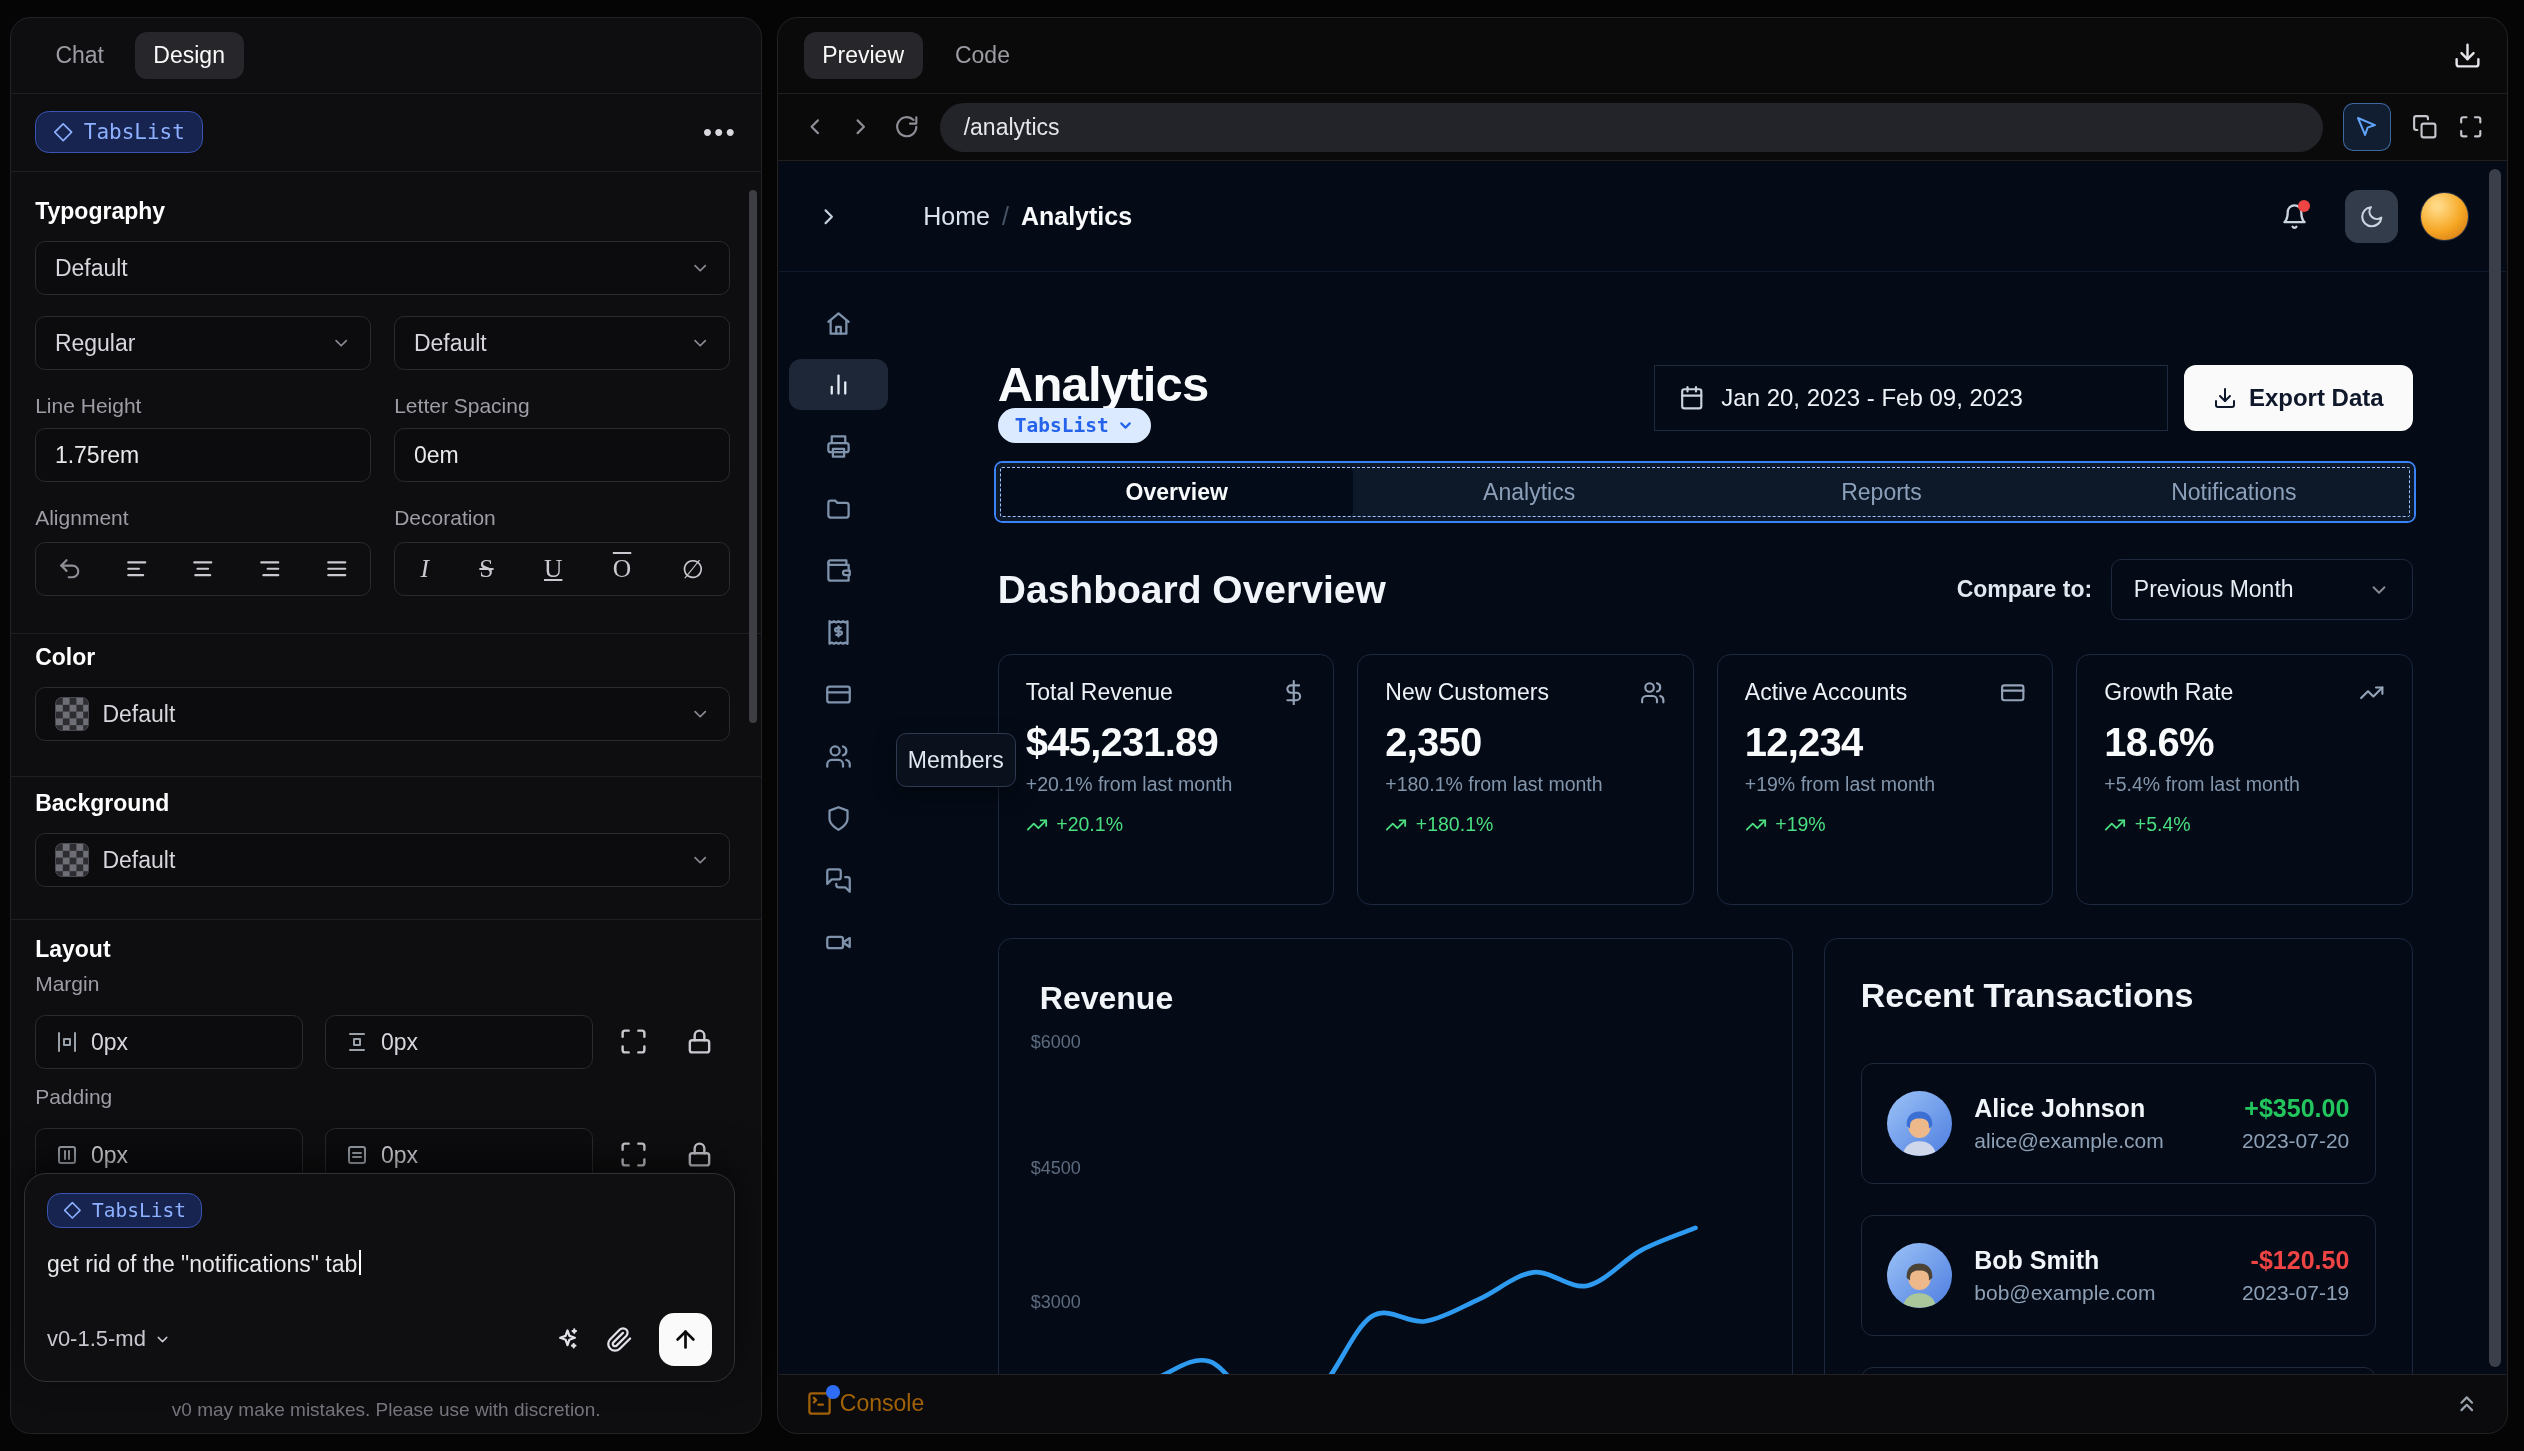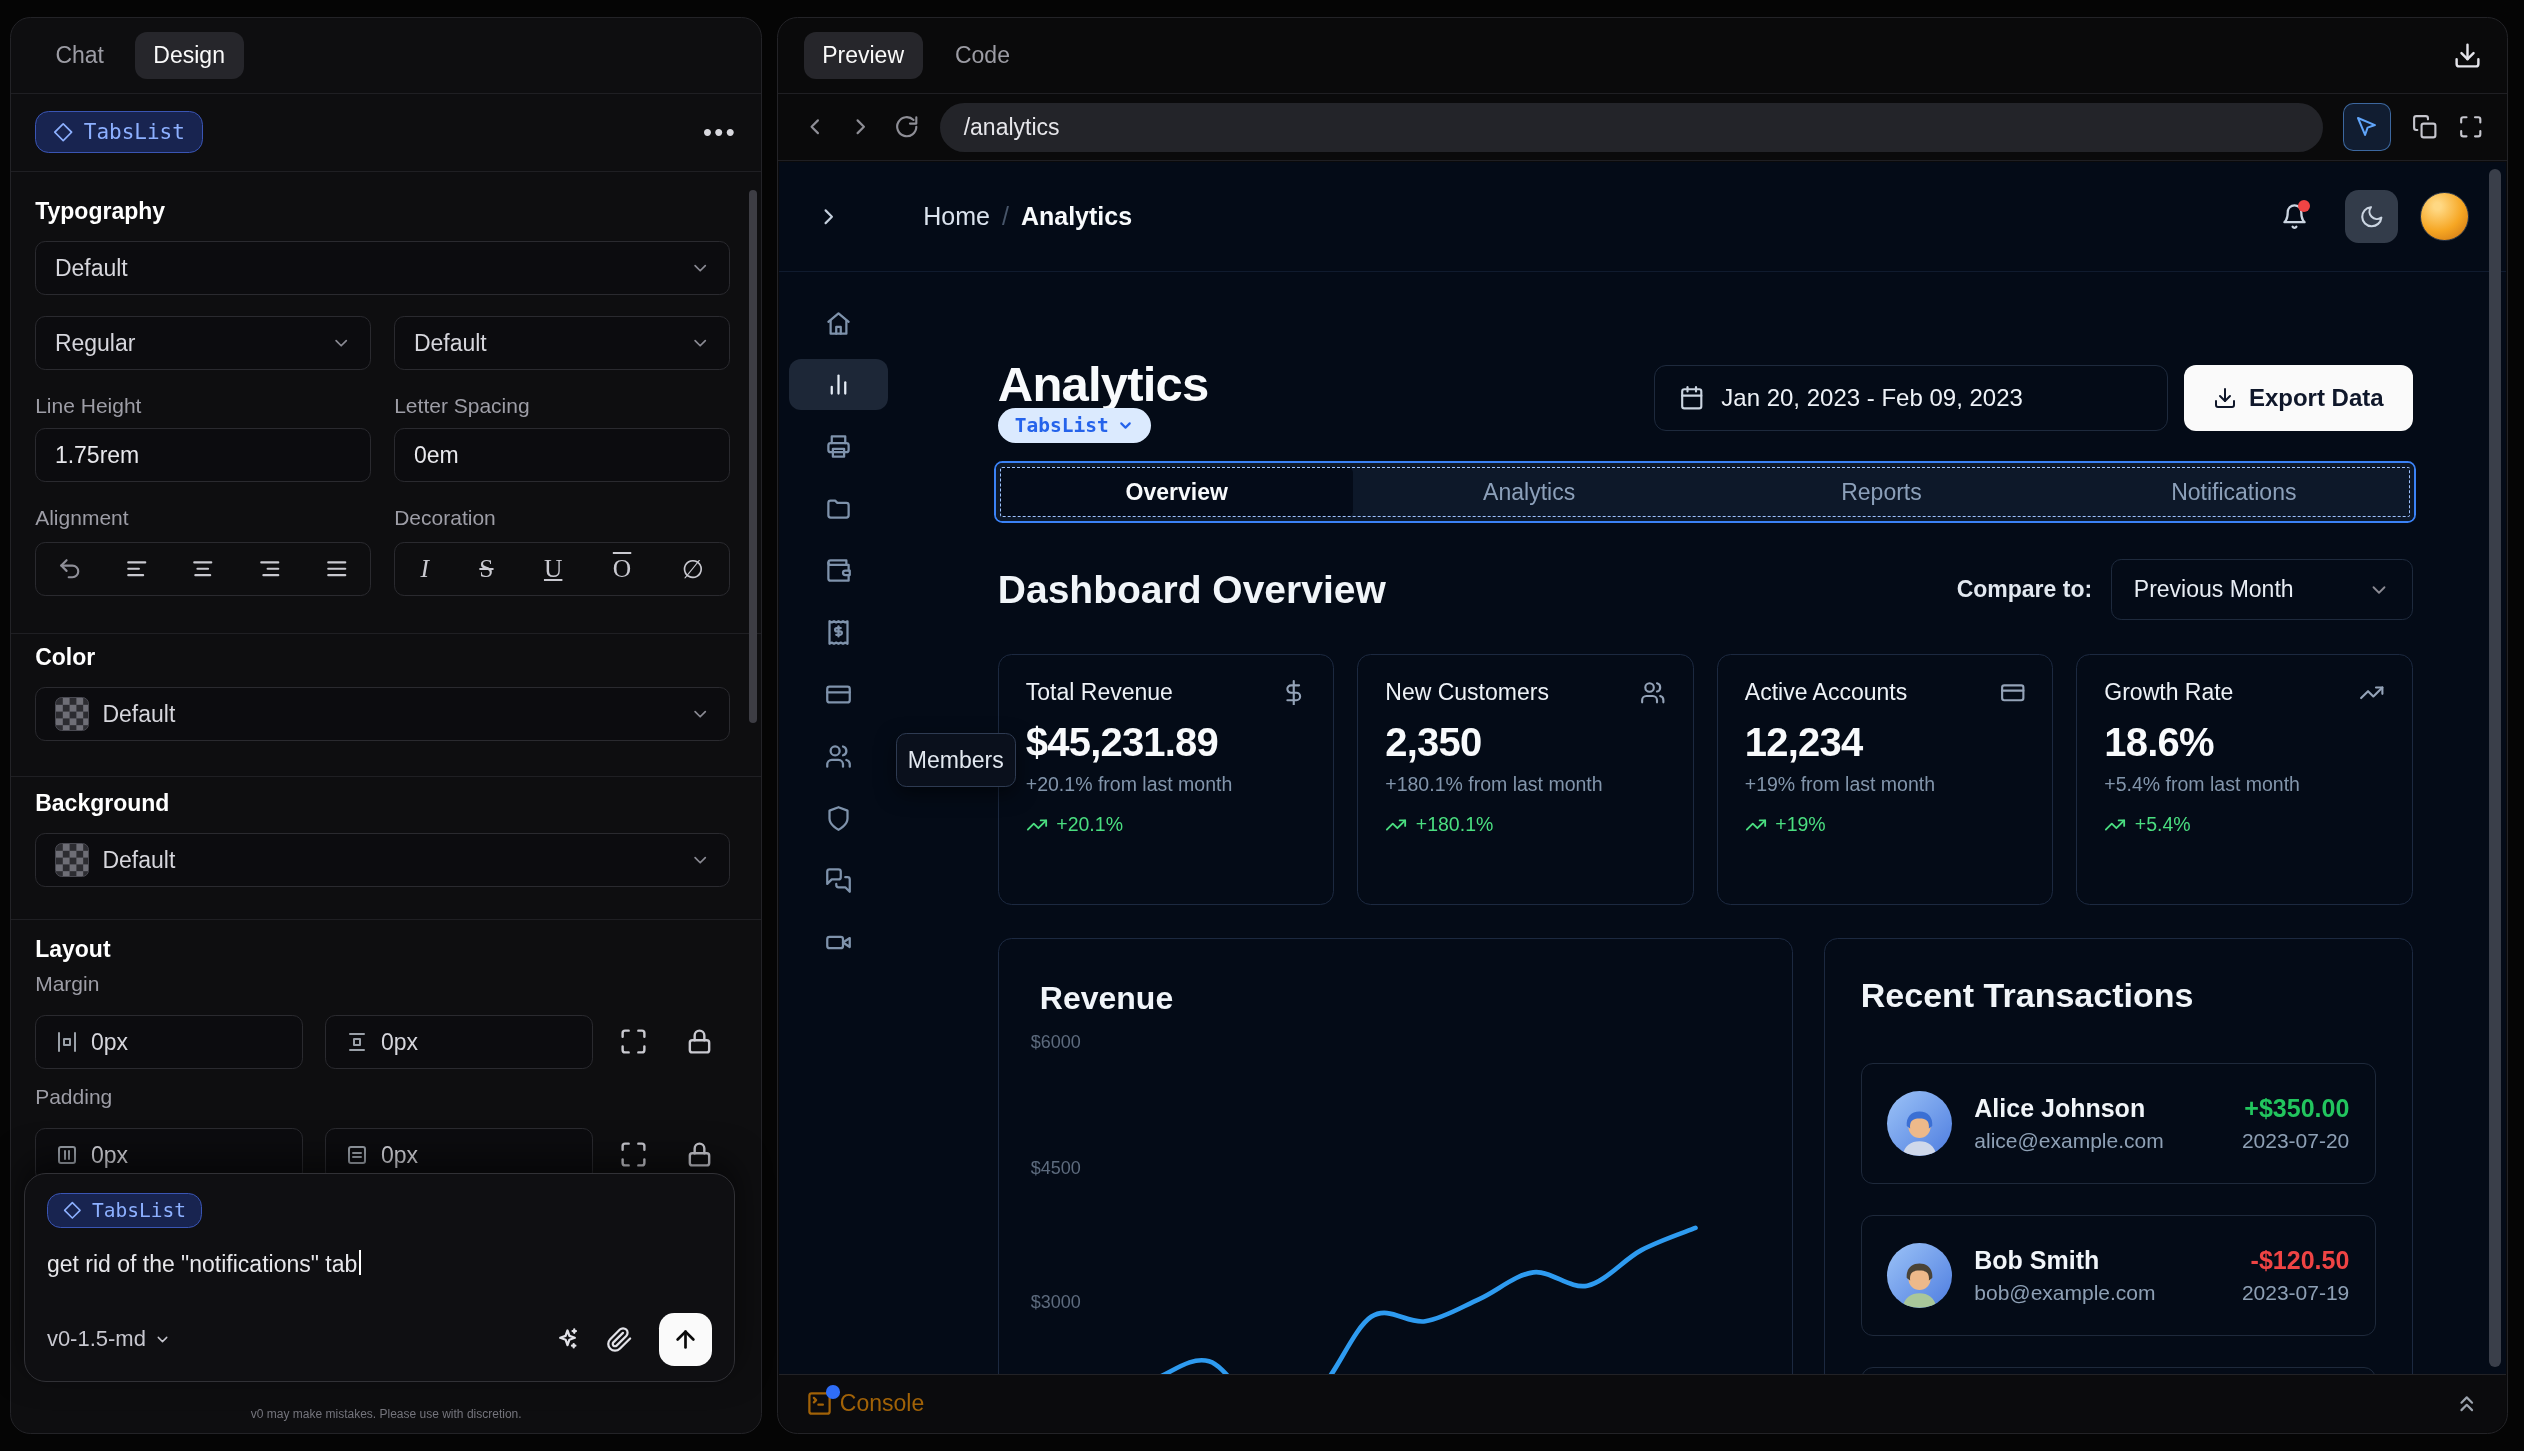--- a/index.html
+++ b/index.html
@@ -34,21 +34,21 @@
     display:flex; align-items:center; justify-content:space-around; color:#c9c9d0; }
   .deco { font-size:25.5px; color:#c9c9d0; font-family:"Liberation Serif", serif; }
   .mini-btn { color:#c9c9d0; }
   .composer { position:absolute; left:12.7px; width:711px; top:1155px; height:209px; background:#0f0f12;
     border:1.7px solid #313136; border-radius:22px; box-shadow:0 -12px 34px rgba(0,0,0,.55); padding:18.7px 22px; }
   .composer-msg { font-size:23px; color:#e6e6ea; margin-top:22px; }
   .caret { display:inline-block; width:2.5px; height:25.5px; background:#fff; vertical-align:-3.4px; margin-left:1.7px; }
   .model-sel { display:flex; align-items:center; gap:8.5px; font-size:22px; color:#c7c7cf; }
   .send-btn { width:53px; height:53px; border-radius:15.3px; background:#fafafa; color:#0a0a0a;
     display:flex; align-items:center; justify-content:center; }
-  .lp-footer { position:absolute; left:0; right:0; bottom:12px; text-align:center; font-size:12px; color:#74747c; }
+  .lp-footer { position:absolute; left:0; right:0; bottom:12px; text-align:center; font-size:19px; color:#74747c; }
   .lp-scrollbar { position:absolute; right:4.2px; top:172px; width:8.5px; height:533px; border-radius:4.2px; background:#3d3d44; }
 
   
   .rp-header { position:absolute; top:0; left:0; right:0; height:75px; display:flex; align-items:center; padding:0 25.5px; gap:13.6px; }
   .rp-toolbar { position:absolute; top:75px; left:0; right:0; height:68px; display:flex; align-items:center; padding:0 24px; gap:20.4px; border-top:0.8px solid #1f1f23; border-bottom:0.8px solid #1f1f23; color:#8e8e96; }
   .url-pill { flex:1; height:49px; background:#232429; border-radius:849px; display:flex; align-items:center; padding:0 24px; font-size:23px; color:#e6e6ea; }
   .tool-btn { color:#c6c6ce; }
   .pointer-btn { width:48px; height:48px; border-radius:10.2px; background:rgba(59,130,246,.16); border:1.7px solid rgba(96,165,250,.55); display:flex; align-items:center; justify-content:center; color:#60a5fa; }
 
   
@@ -58,21 +58,21 @@
   .crumb-sep { color:#44506333; color:#475569; margin:0 12px; font-size:25px; }
   .moon-btn { width:53px; height:53px; border-radius:13.6px; background:#333c4a; color:#cbd5e1; display:flex; align-items:center; justify-content:center; }
   .hdr-avatar { width:49px; height:49px; border-radius:50%; background:radial-gradient(circle at 35% 28%, #ffd883 8%, #f6a623 55%, #c96f12); border:1.7px solid #2a3648; }
   .pv-rail { position:absolute; top:110px; left:0; bottom:0; width:119px; padding-top:20.4px; display:flex; flex-direction:column; align-items:center; color:#7f93ac; }
   .rail-item { width:99px; height:62px; display:flex; align-items:center; justify-content:center; border-radius:12px; }
   .rail-item.active { background:#1d2737; color:#e6edf6; height:51px; margin:5.1px 0; }
   .tooltip { position:absolute; left:117px; top:571px; width:120px; height:54px; background:#0a101c; border:1.7px solid #2e3b52; border-radius:10.2px; display:flex; align-items:center; justify-content:center; font-size:23px; color:#e2e8f0; box-shadow:0 6.8px 20.4px rgba(0,0,0,.5); z-index:5; }
   .pv-content { position:absolute; left:219px; top:0; width:1415px; height:100%; }
   .page-title { position:absolute; top:194px; left:0; font-size:49px; font-weight:800; color:#f8fafc; letter-spacing:-0.8px; }
   .chip-light { position:absolute; top:246px; left:0; display:inline-flex; align-items:center; gap:8.5px; background:#dbeafe; color:#2563eb; font-family:"DejaVu Sans Mono", monospace; font-weight:700; font-size:19.5px; padding:6px 17px; border-radius:849px; z-index:4; }
-  .date-btn { position:absolute; top:203px; right:245px; width:514px; height:66px; border:1.7px solid #1e2a3d; border-radius:12px; display:flex; align-items:center; gap:17px; padding:0 24px; color:#eef2f7; font-size:24px; }
+  .date-btn { position:absolute; top:203px; right:245px; width:514px; height:66px; border:1.7px solid #1e2a3d; border-radius:0; display:flex; align-items:center; gap:17px; padding:0 24px; color:#eef2f7; font-size:24px; }
   .export-btn { position:absolute; top:203px; right:0; width:229px; height:66px; background:#fafafa; border-radius:12px; display:flex; align-items:center; justify-content:center; gap:12px; color:#0f172a; font-size:24px; font-weight:600; }
   .tabs-outer { position:absolute; top:299px; left:-3.4px; right:-3.4px; border:2.5px solid #3b82f6; border-radius:8.5px; z-index:3; }
   .tabs { background:#0d1829; border-radius:6px; outline:1.7px dashed #9ec2ff; outline-offset:-5.1px; display:grid; grid-template-columns:repeat(4,1fr); padding:4.2px; }
   .tab { height:50px; display:flex; align-items:center; justify-content:center; font-size:23px; color:#8ca0ba; }
   .tab.active { background:#040b18; border-radius:6px; color:#f8fafc; font-weight:600; }
   .section-row { position:absolute; top:392px; left:0; right:0; height:71px; display:flex; align-items:center; justify-content:space-between; }
   .sec-title { font-size:39px; font-weight:800; color:#f1f5f9; }
   .compare-lbl { font-size:23px; font-weight:600; color:#e2e8f0; }
   .compare-sel { width:302px; height:61px; border:1.7px solid #1e2a3d; border-radius:10.2px; display:flex; align-items:center; justify-content:space-between; padding:0 22px; color:#e8edf4; font-size:23px; margin-left:18.7px; }
   .stats { position:absolute; top:492px; left:0; right:0; display:grid; grid-template-columns:repeat(4,1fr); gap:23px; }

